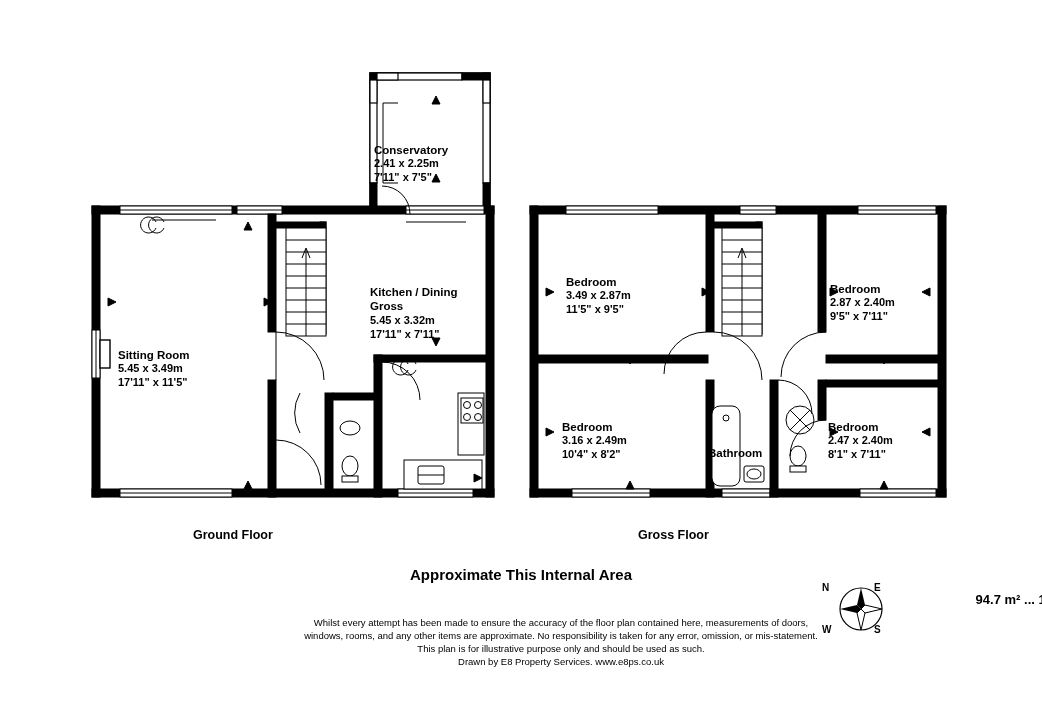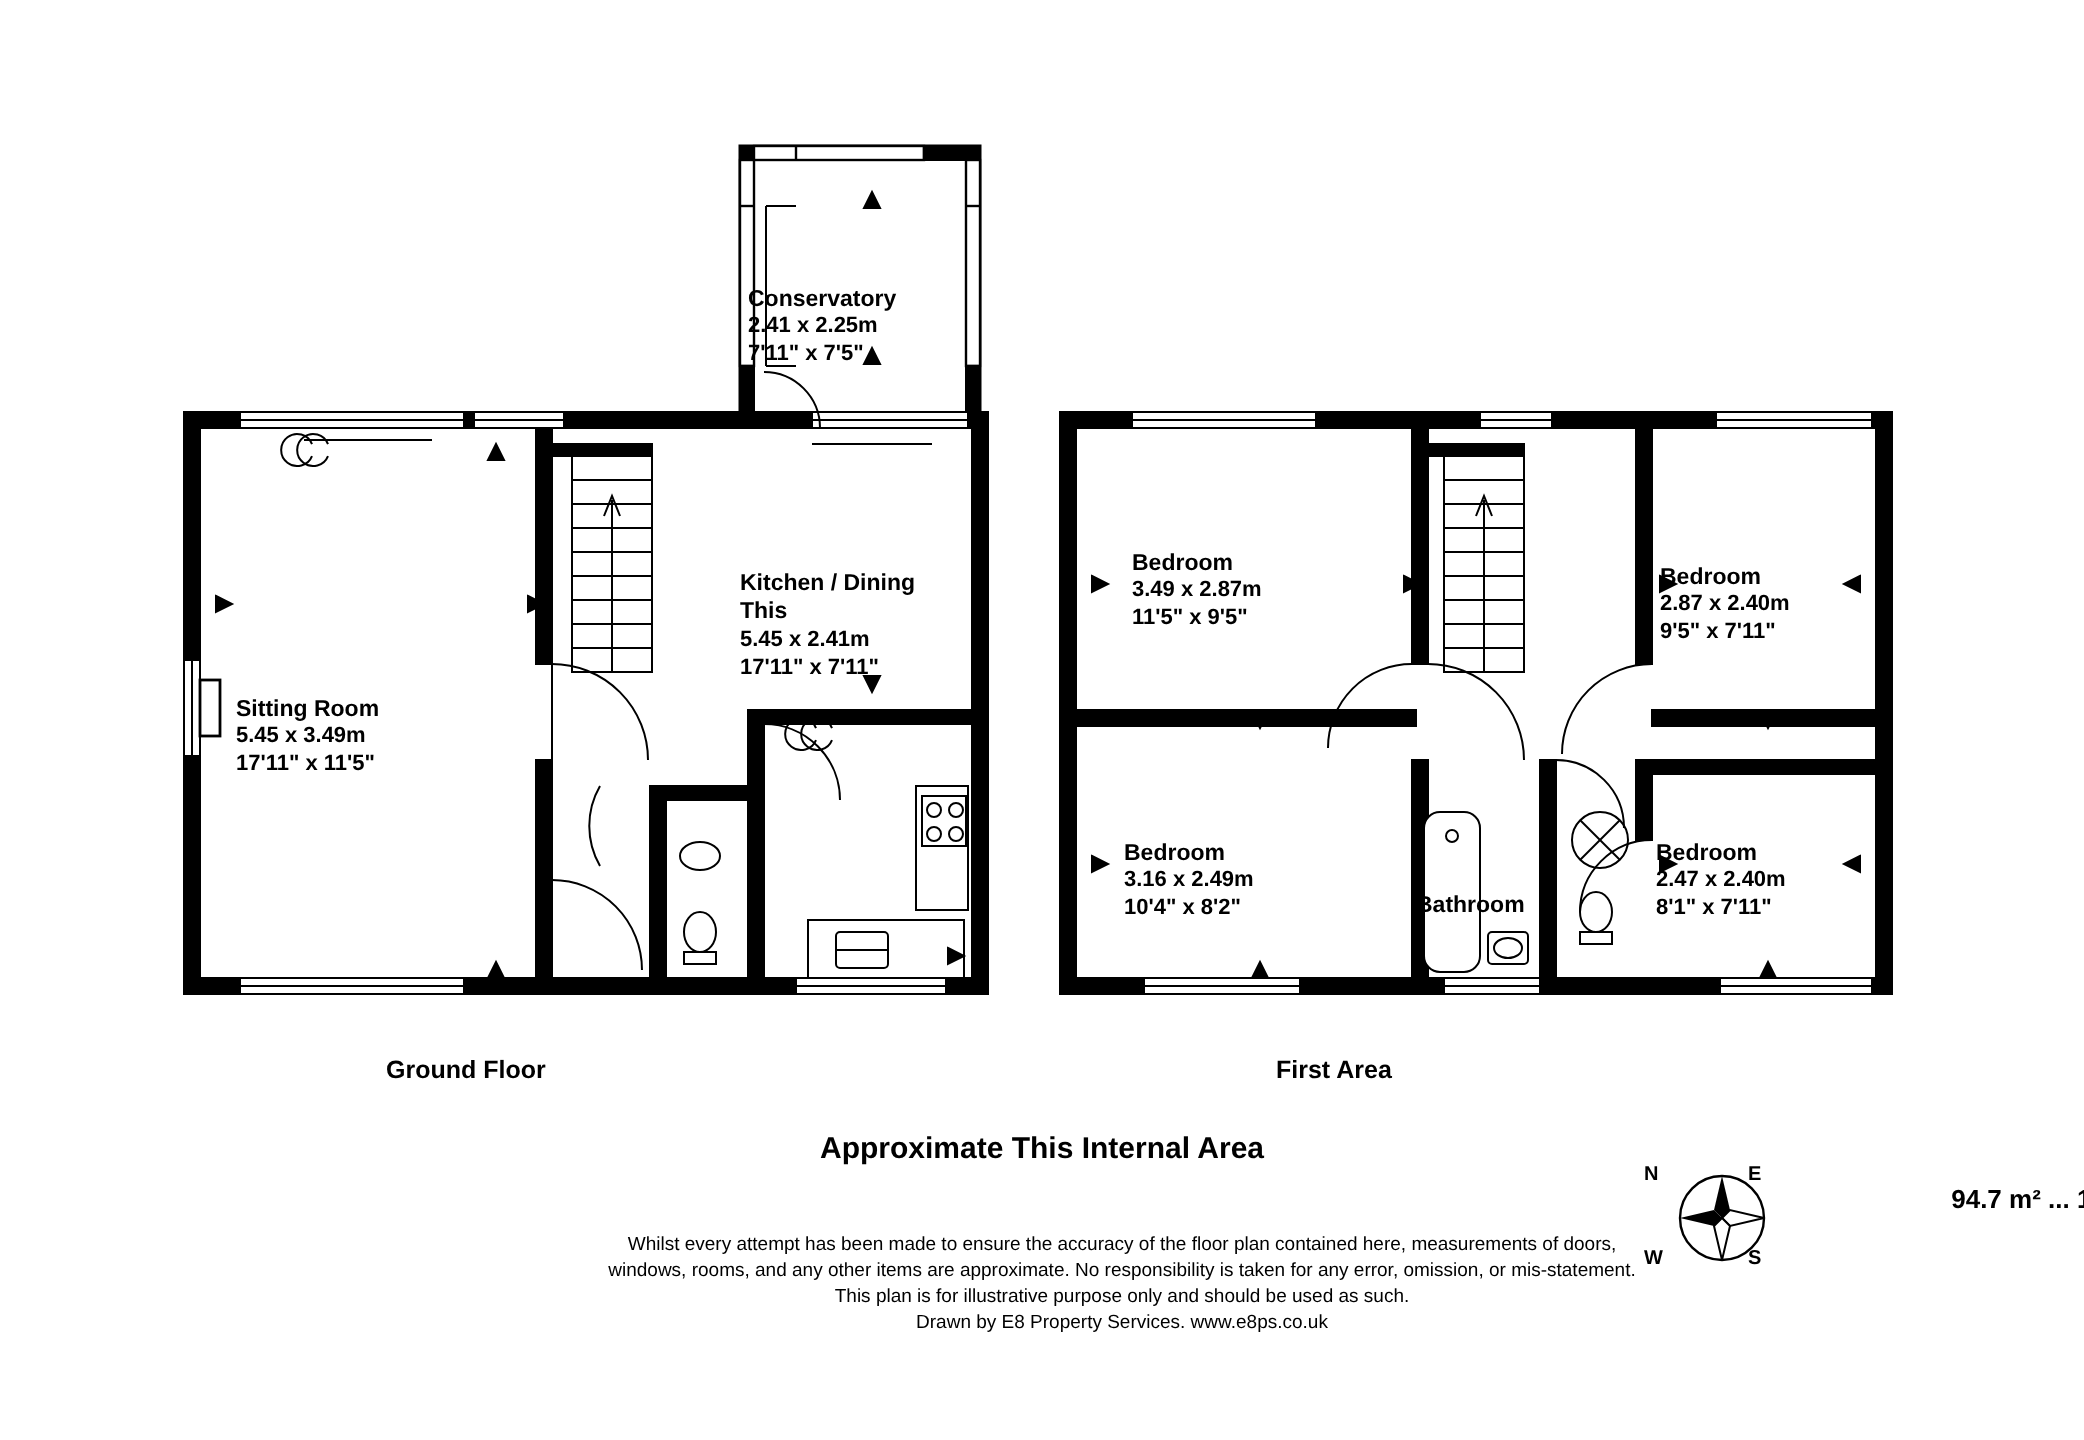--- a/index.html
+++ b/index.html
@@ -313,22 +313,22 @@
 </svg>
 
 <div class="lbl" style="left:374px; top:143px; width:128px;">
   <div class="room-name">Conservatory</div>
   <div class="room-dim">2.41 x 2.25m</div>
   <div class="room-dim">7'11" x 7'5"</div>
 </div>
 
 <div class="lbl" style="left:370px; top:285px; width:132px;">
   <div class="room-name">Kitchen / Dining</div>
-  <div class="room-name">This</div>
-  <div class="room-dim">5.45 x 2.41m</div>
+  <div class="room-name">Gross</div>
+  <div class="room-dim">5.45 x 3.32m</div>
   <div class="room-dim">17'11" x 7'11"</div>
 </div>
 
 <div class="lbl" style="left:118px; top:348px; width:132px;">
   <div class="room-name">Sitting Room</div>
   <div class="room-dim">5.45 x 3.49m</div>
   <div class="room-dim">17'11" x 11'5"</div>
 </div>
 
 <div class="lbl" style="left:566px; top:275px; width:132px;">
@@ -353,21 +353,21 @@
   <div class="room-name">Bedroom</div>
   <div class="room-dim">2.47 x 2.40m</div>
   <div class="room-dim">8'1" x 7'11"</div>
 </div>
 
 <div class="lbl" style="left:708px; top:446px; width:80px;">
   <div class="room-name">Bathroom</div>
 </div>
 
 <div class="floor-title" style="left:193px; top:528px; width:200px;">Ground Floor</div>
-<div class="floor-title" style="left:638px; top:528px; width:200px;">First Area</div>
+<div class="floor-title" style="left:638px; top:528px; width:200px;">Gross Floor</div>
 
 <div class="area-title" style="top:566px;">Approximate This Internal Area</div>
 <div class="area-value" style="top:592px;">94.7 m² ... 1019 ft²</div>
 
 <div class="disclaimer" style="top:616px;">Whilst every attempt has been made to ensure the accuracy of the floor plan contained here, measurements of doors,</div>
 <div class="disclaimer" style="top:629px;">windows, rooms, and any other items are approximate. No responsibility is taken for any error, omission, or mis-statement.</div>
 <div class="disclaimer" style="top:642px;">This plan is for illustrative purpose only and should be used as such.</div>
 <div class="disclaimer" style="top:655px;">Drawn by E8 Property Services. www.e8ps.co.uk</div>
 
 <svg style="position:absolute; left:830px; top:578px; width:62px; height:62px;" viewBox="0 0 62 62">

